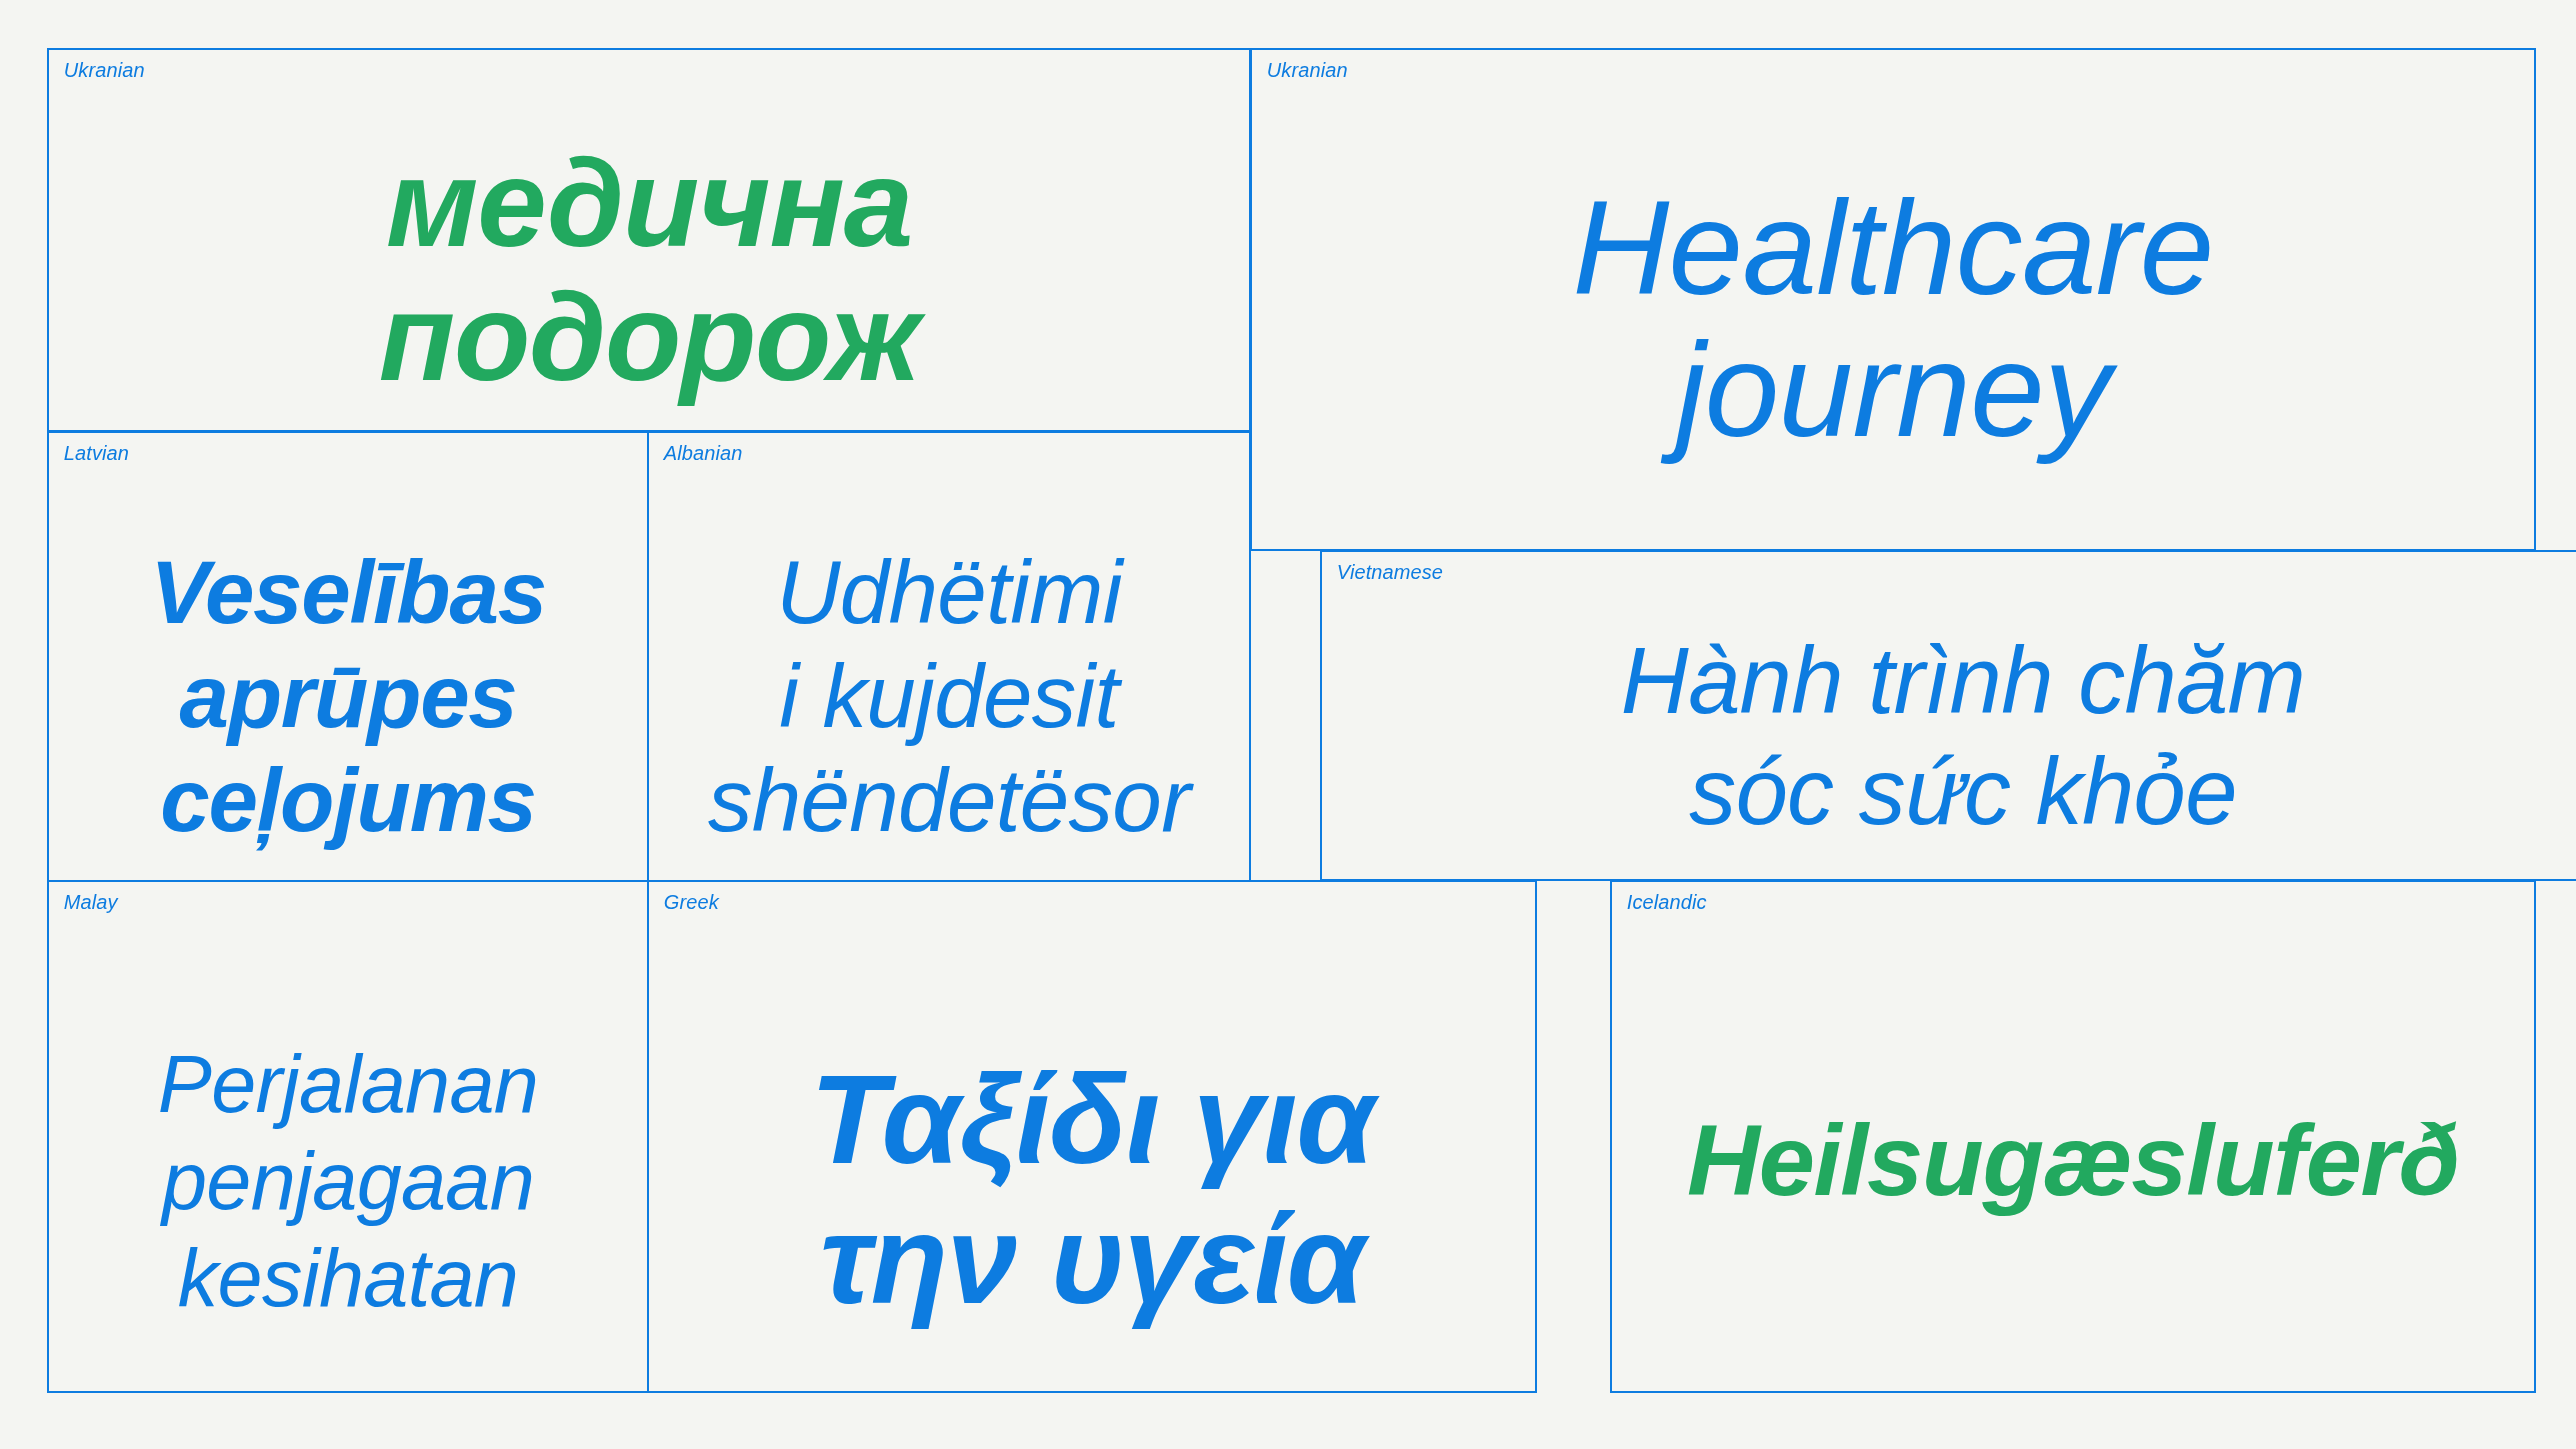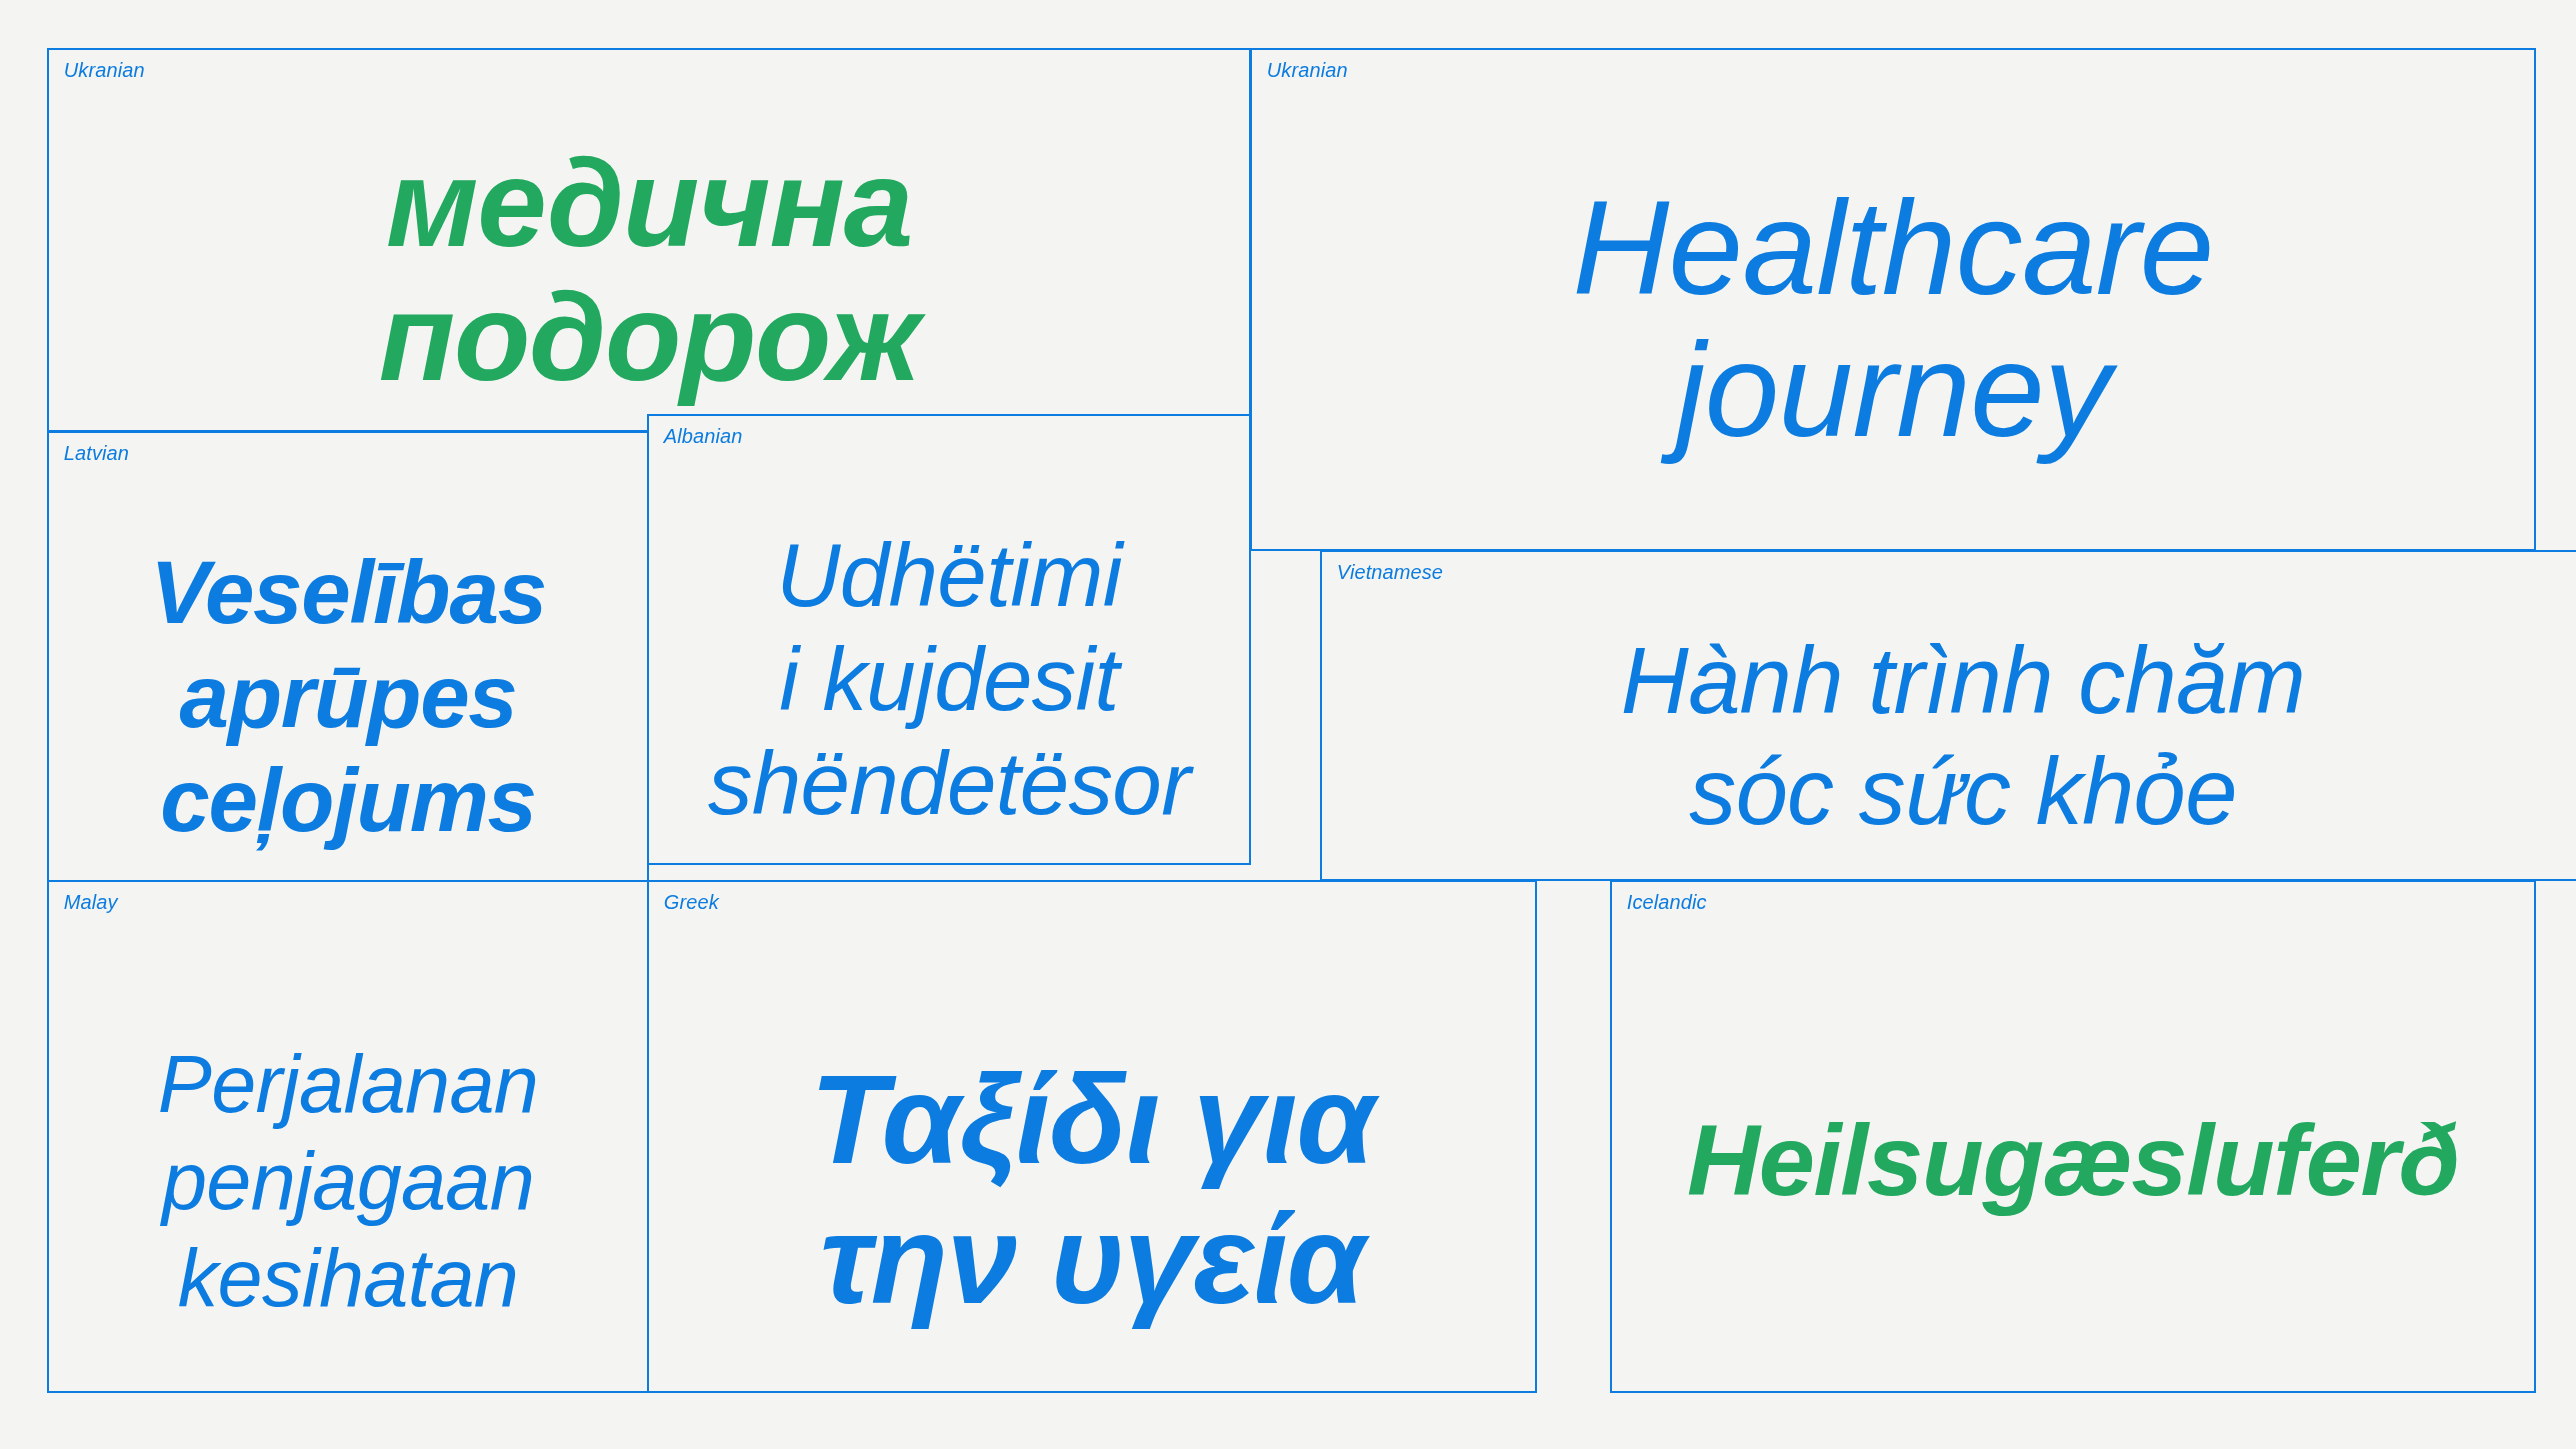--- a/index.html
+++ b/index.html
@@ -58,21 +58,21 @@
   
   .w-bold   { font-weight: 700; letter-spacing: -1.3px; }
   .w-light  { font-weight: 300; }
   .c-green  { color: #22a95f; }
   .c-blue   { color: #0d7ce0; }
 
   
   #panel-ukranian   { left: 47px;   top: 48px;   width: 1204px; height: 384px; }
   #panel-english    { left: 1250px; top: 48px;   width: 1286px; height: 503px; }
   #panel-latvian    { left: 47px;   top: 431px;  width: 602px;  height: 451px; }
-  #panel-albanian   { left: 647px;  top: 414px;  width: 604px;  height: 451px; padding-left: 32px; }
+  #panel-albanian   { left: 647px;  top: 431px;  width: 604px;  height: 451px; padding-left: 32px; }
   #panel-vietnamese { left: 1320px; top: 550px;  width: 1286px; height: 331px; }
   #panel-malay      { left: 47px;   top: 880px; width: 602px;  height: 513px; }
   #panel-greek      { left: 647px;  top: 880px; width: 890px; height: 513px; }
   #panel-icelandic  { left: 1610px; top: 880px; width: 926px; height: 513px; }
 
   
   #phrase-ukranian   { top: 86px; font-size: 125px; line-height: 1.07; }
   #phrase-english    { top: 121px; font-size: 134px; line-height: 1.06; margin-top: 6px; }
   #phrase-latvian    { top: 107px; font-size: 89px; line-height: 1.17; }
   #phrase-albanian   { top: 107px; font-size: 89px; line-height: 1.17; }

